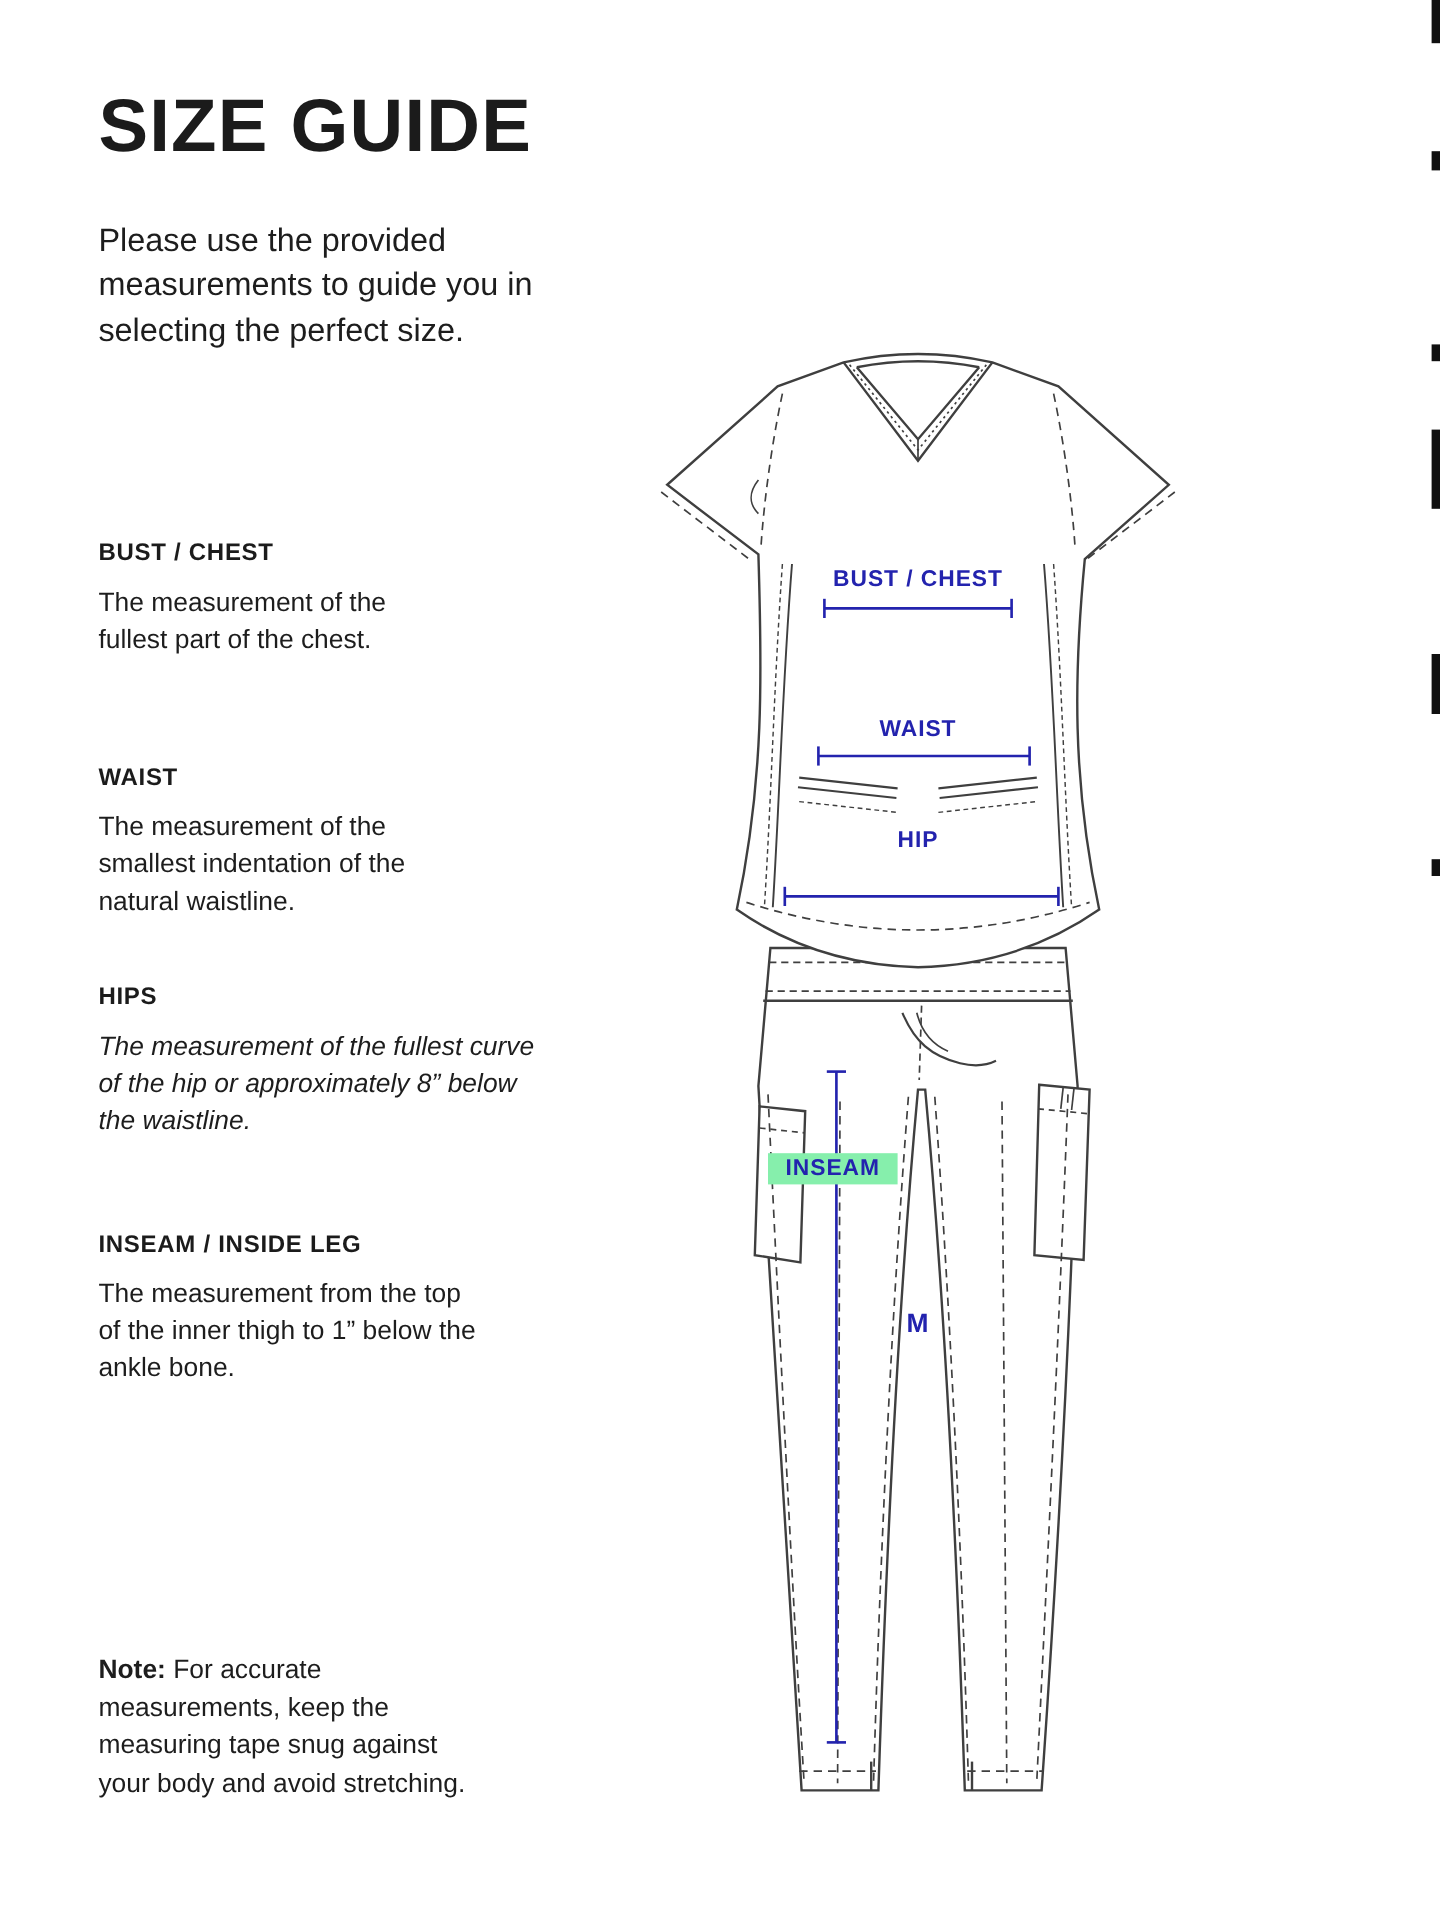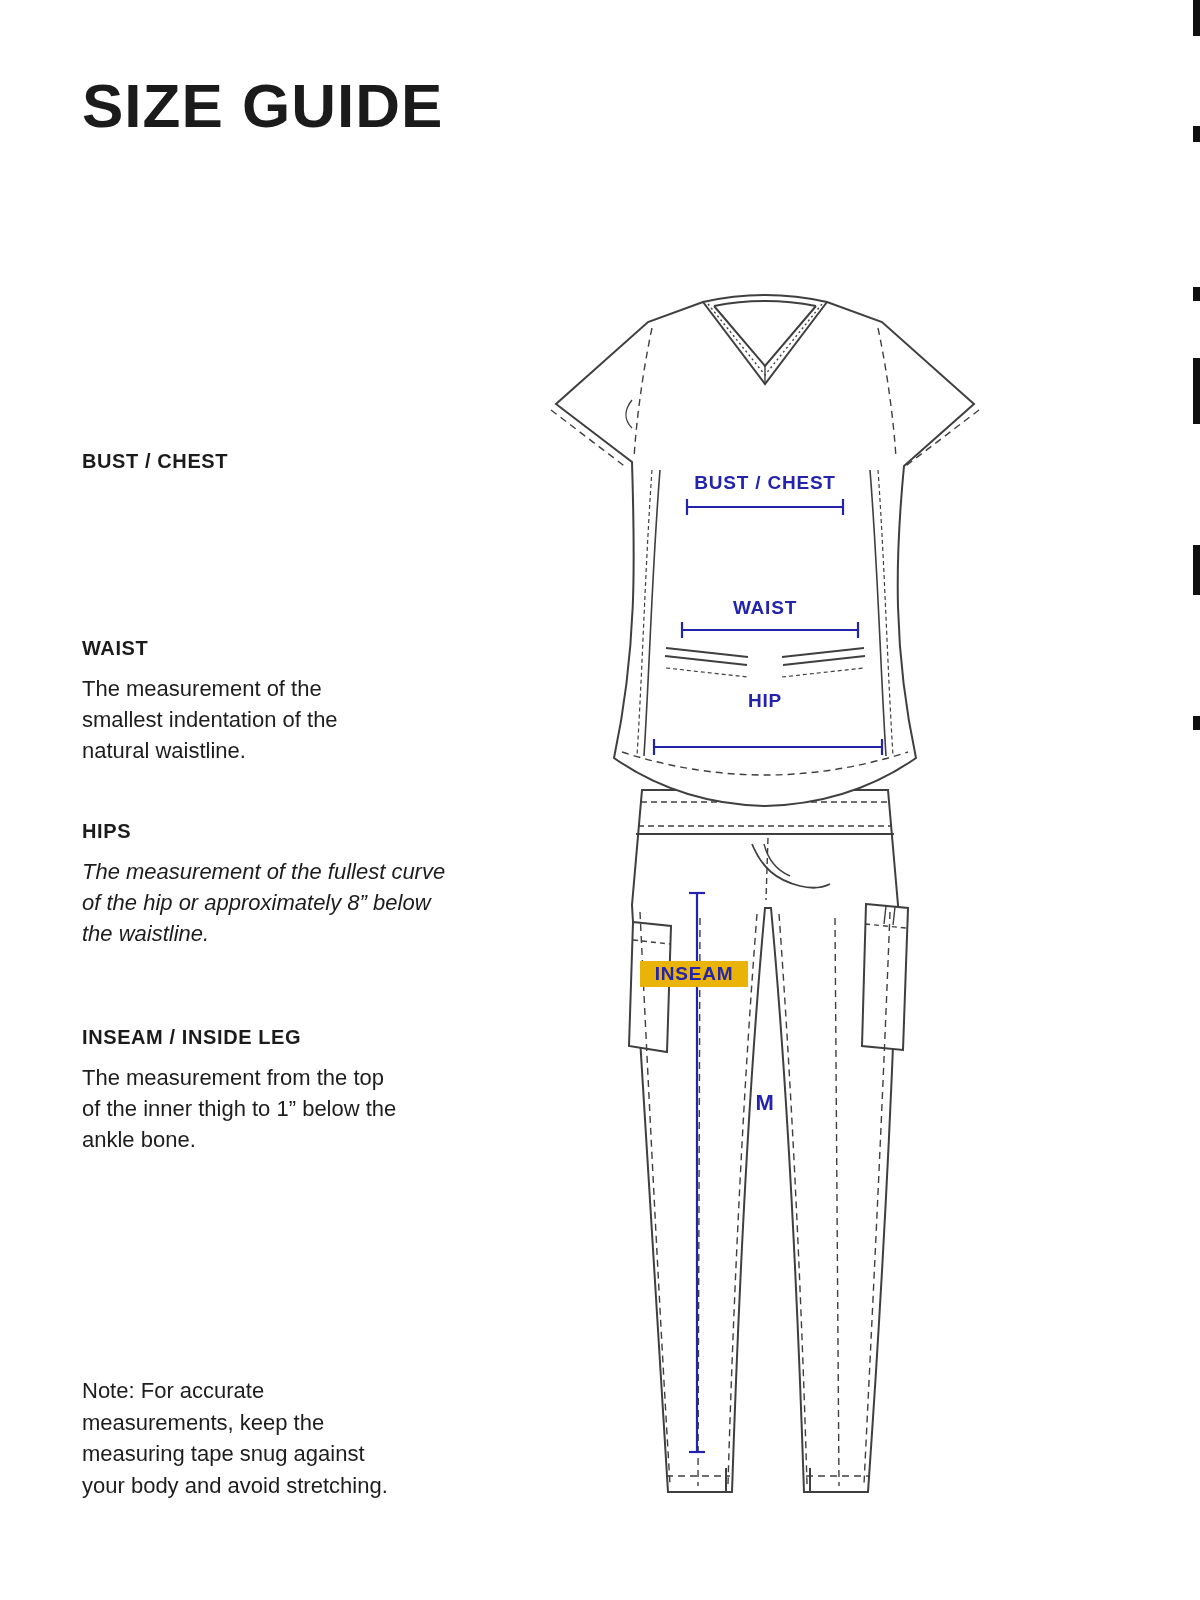--- a/index.html
+++ b/index.html
@@ -15,30 +15,30 @@
   .abs{position:absolute;margin-left:14px;}
   .title{left:68px;top:70px;font-size:62px;font-weight:800;letter-spacing:1px;color:#1b1b1b;}
   .intro{left:68px;top:182px;width:440px;font-size:27px;line-height:1.38;color:#1d1d1d;}
   .sec h2{font-size:20px;font-weight:700;letter-spacing:0.6px;color:#1b1b1b;margin-bottom:13px;}
   .sec p{font-size:22px;line-height:1.42;color:#1d1d1d;}
   .sec-bust  {left:68px;top:450px;} .sec-bust  p{width:300px;}
   .sec-waist {left:68px;top:637px;} .sec-waist p{width:300px;}
   .sec-hips  {left:68px;top:820px;} .sec-hips  p{width:375px;font-style:italic;}
   .sec-inseam{left:68px;top:1026px;} .sec-inseam p{width:325px;}
   .note{left:68px;top:1375px;width:330px;font-size:22px;line-height:1.44;color:#1d1d1d;}
-  .note strong{font-weight:400;text-align:right;}
+  .note strong{font-weight:700;text-align:right;}
 
   
   .diagram-svg{position:absolute;left:0;top:0;}
   .dim-label{position:absolute;color:var(--accent);font-weight:700;font-size:19px;
     letter-spacing:0.8px;text-align:center;}
   .lbl-bust  {left:615px;top:472px;width:300px;}
   .lbl-waist {left:640px;top:597px;width:250px;}
   .lbl-hip   {left:665px;top:690px;width:200px;}
-  .lbl-inseam{left:640px;top:961px;width:108px;background:#eab308;padding:2px 0;}
+  .lbl-inseam{left:640px;top:961px;width:108px;background:#86efac;padding:2px 0;}
   .lbl-size  {left:748px;top:1090px;width:34px;font-size:22px;}
 
   
   .edge{position:absolute;right:0;width:7px;background:#101010;}
   .edge.e1{top:0;height:36px;}
   .edge.e2{top:126px;height:16px;}
   .edge.e3{top:287px;height:14px;}
   .edge.e4{top:358px;height:66px;}
   .edge.e5{top:545px;height:50px;}
   .edge.e6{top:716px;height:14px;}
@@ -161,23 +161,25 @@
     </g>
   </svg>
 
   <div class="dim-label lbl-bust">BUST / CHEST</div>
   <div class="dim-label lbl-waist">WAIST</div>
   <div class="dim-label lbl-hip">HIP</div>
   <div class="dim-label lbl-inseam">INSEAM</div>
   <div class="dim-label lbl-size">M</div>
 
   <h1 class="abs title">SIZE GUIDE</h1>
+  <p class="abs intro">Please use the provided measurements to guide you in selecting the perfect size.</p>
 
   <div class="abs sec sec-bust">
     <h2>BUST / CHEST</h2>
+    <p>The measurement of the fullest part of the chest.</p>
   </div>
 
   <div class="abs sec sec-waist">
     <h2>WAIST</h2>
     <p>The measurement of the smallest indentation of the natural waistline.</p>
   </div>
 
   <div class="abs sec sec-hips">
     <h2>HIPS</h2>
     <p>The measurement of the fullest curve of the hip or approximately 8” below the waistline.</p>

